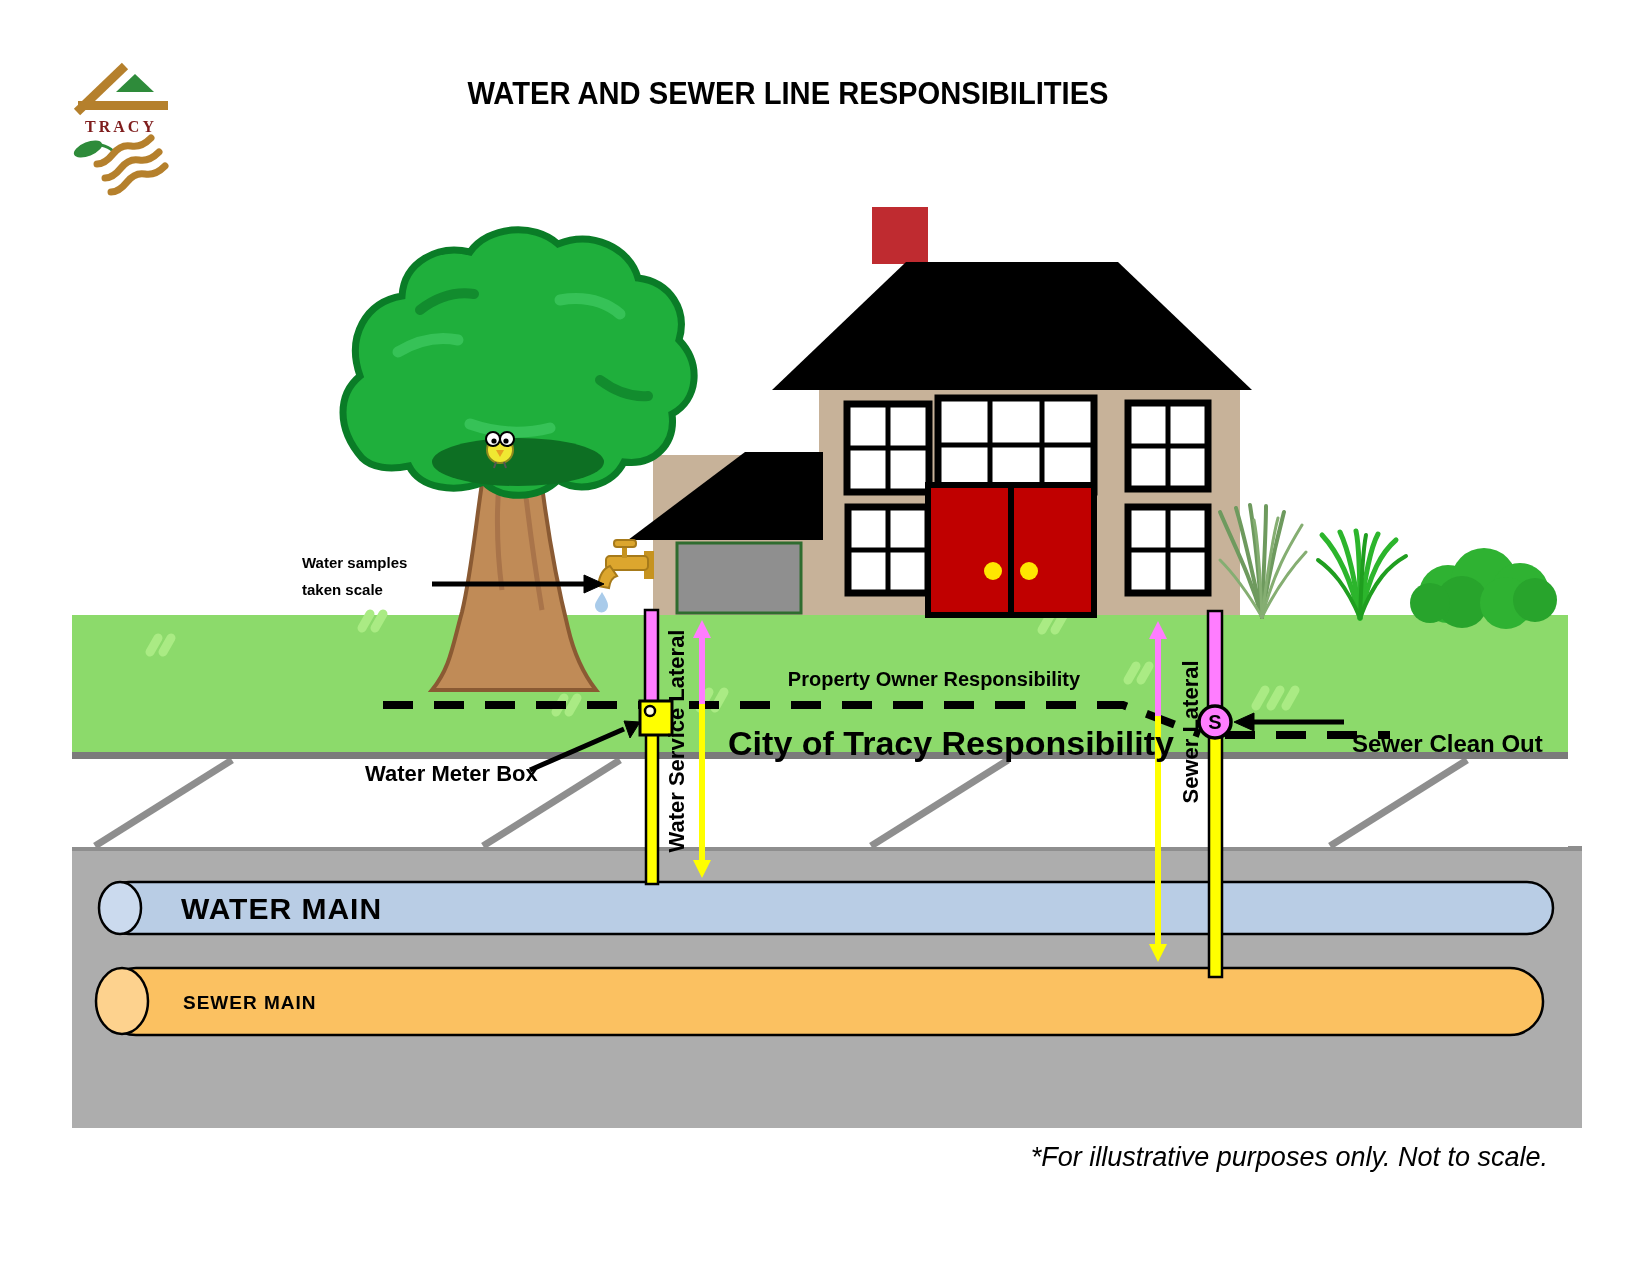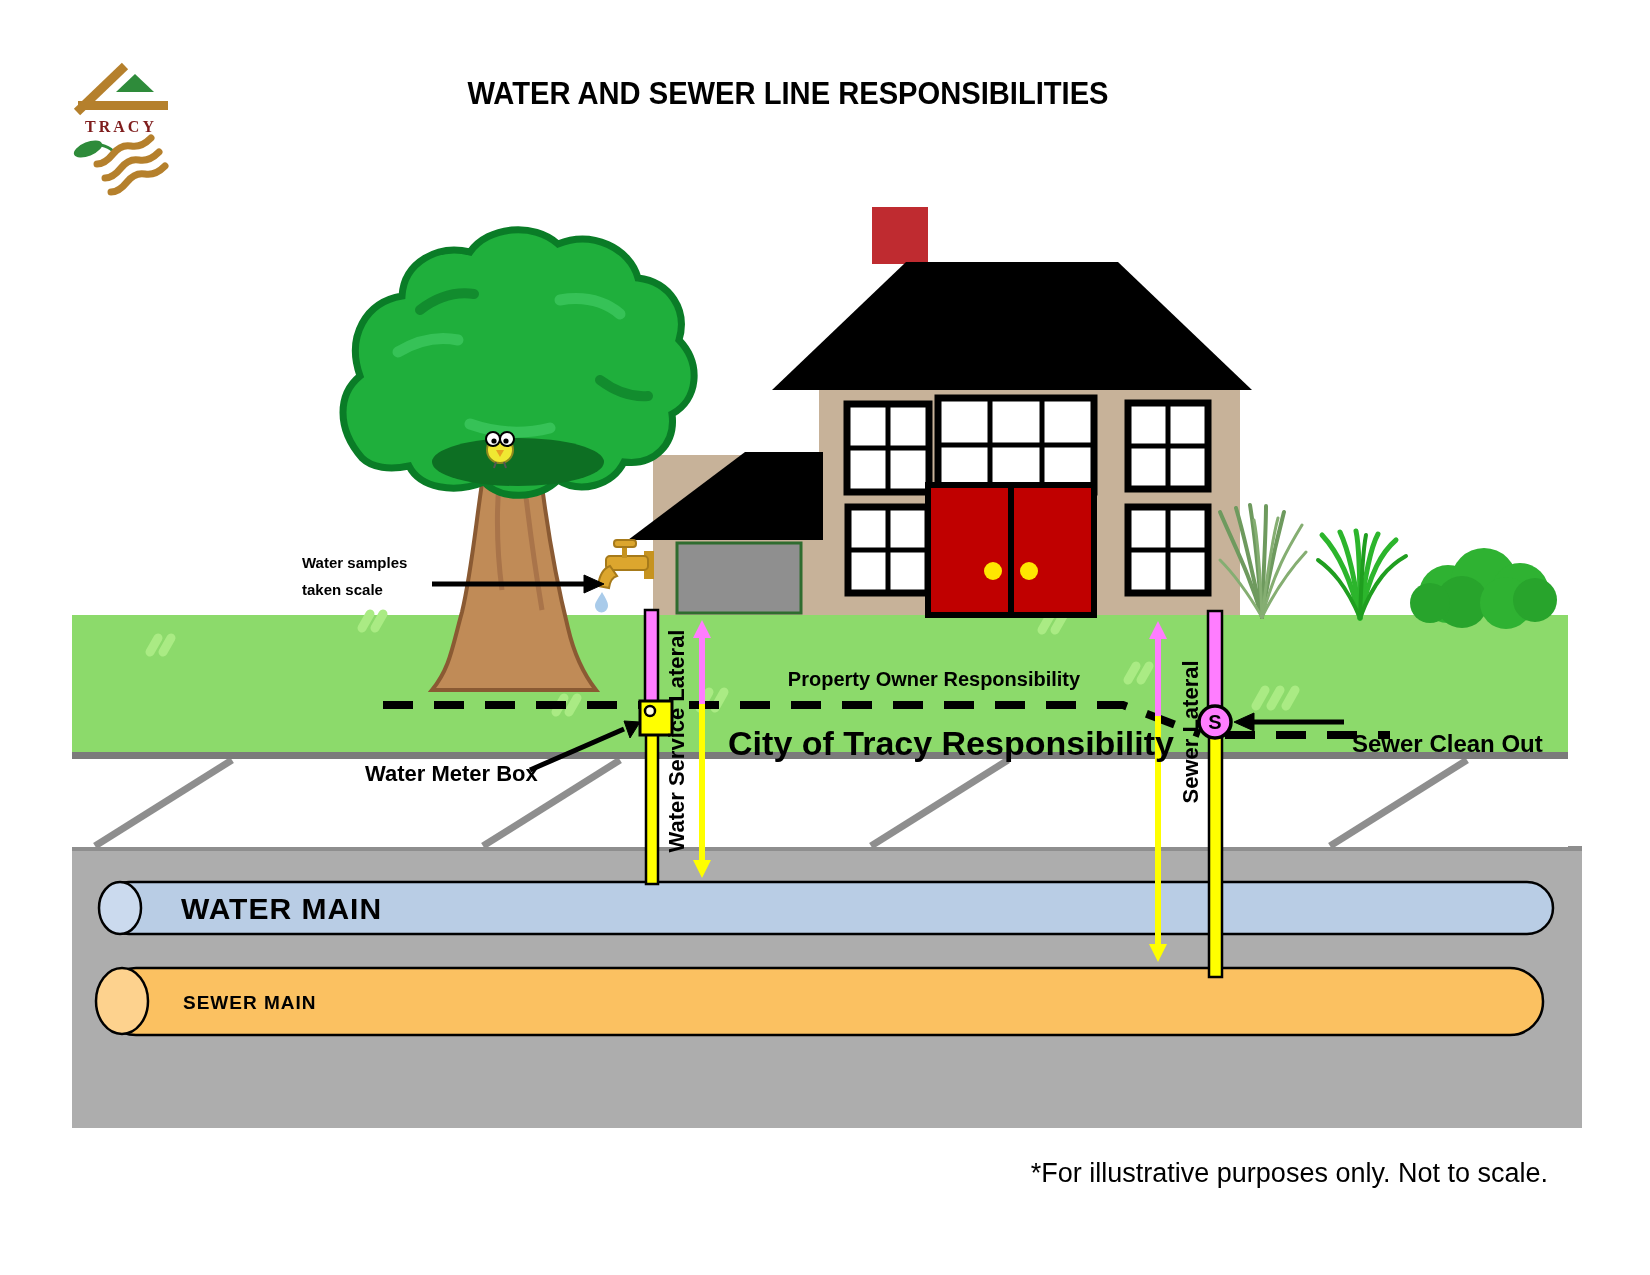--- a/index.html
+++ b/index.html
@@ -16,21 +16,21 @@
   .prop-owner{left:934px;top:679px;font-size:20px;}
   .city-resp{left:951px;top:743px;font-size:34px;}
   .wsl{left:677px;top:741px;font-size:22px;}
   .swl{left:1191px;top:732px;font-size:22px;}
   .meterbox{left:365px;top:774px;font-size:22px;}
   .cleanout{left:1352px;top:721px;font-size:24px;margin-top:23px;}
   .watermain{left:181px;top:909px;font-size:30px;letter-spacing:1px;}
   .sewermain{left:183px;top:1002px;font-size:19px;letter-spacing:1px;}
   .smark{left:1215px;top:722px;font-size:20px;}
   .footer{left:1548px;top:1157px;transform:translate(-100%,-50%);font-weight:normal;
-          font-size:27px;margin-top:16px;}
+          font-style:italic;font-size:27px;}
   .logo-word{left:121px;top:127px;transform:translate(-50%,-50%);
              font-family:"Liberation Serif",serif;font-size:16px;letter-spacing:3px;color:#7f1d1d;}
 </style>
 </head>
 <body>
 
 <div id="stage">
 
 <svg id="scene" width="1650" height="1275" viewBox="0 0 1650 1275">
 

